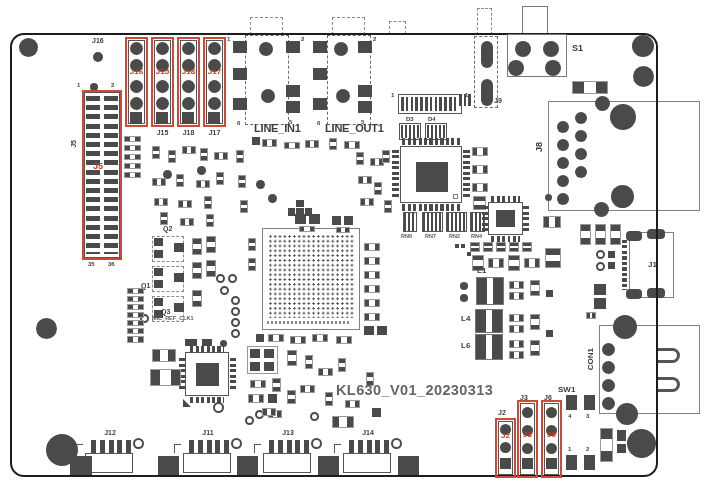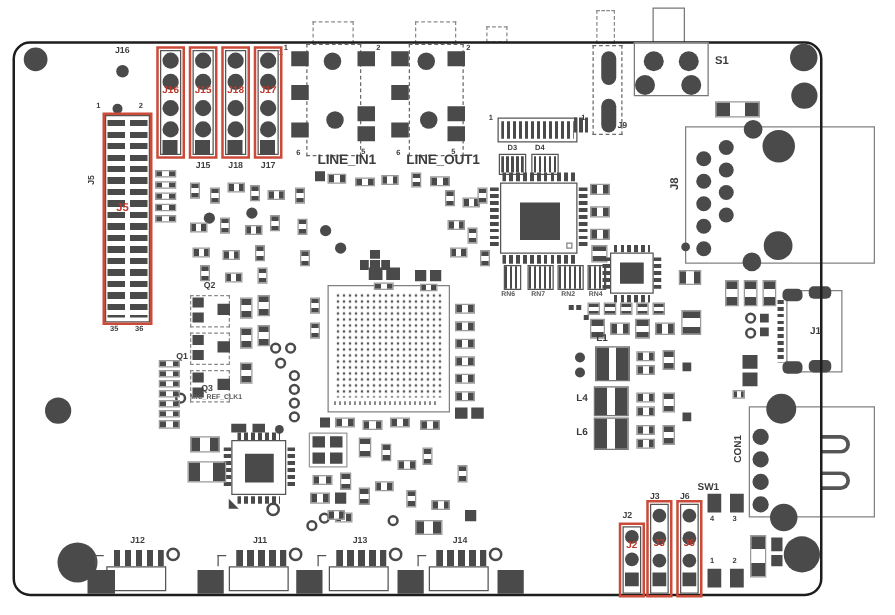--- a/index.html
+++ b/index.html
@@ -426,20 +426,21 @@
   <div class="pv" style="left:300px;top:385px;width:15px;height:8px;"></div>
   <div class="pvv" style="left:325px;top:392px;width:8px;height:14px;"></div>
   <div class="pvv" style="left:366px;top:372px;width:8px;height:14px;"></div>
   <div class="pv" style="left:345px;top:400px;width:15px;height:8px;"></div>
   <div class="ring" style="left:310px;top:412px;width:9px;height:9px;"></div>
   <div class="pv" style="left:332px;top:416px;width:22px;height:12px;"></div>
   <div class="sq" style="left:372px;top:408px;width:9px;height:9px;"></div>
   <div class="pv" style="left:262px;top:408px;width:14px;height:8px;"></div>
   <div class="ring" style="left:245px;top:416px;width:9px;height:9px;"></div>
 
+  <div class="lbl" style="left:336px;top:383px;font-size:14.5px;color:#666;letter-spacing:0.4px;">KL630_V01_20230313</div>
 
   <div class="lbl ctr" style="left:95px;top:429px;width:30px;">J12</div>
   <div class="bkt" style="left:76px;top:444px;width:7px;height:9px;"></div>
   <div class="abs" style="left:91px;top:440px;width:40px;height:13px;background:repeating-linear-gradient(90deg,#4a4a4a 0 5px,transparent 5px 8.8px);"></div>
   <div class="ring" style="left:133px;top:438px;width:11px;height:11px;"></div>
   <div class="wbox" style="left:85px;top:453px;width:48px;height:20px;"></div>
 
   <div class="lbl ctr" style="left:193px;top:429px;width:30px;">J11</div>
   <div class="bkt" style="left:174px;top:444px;width:7px;height:9px;"></div>
   <div class="abs" style="left:189px;top:440px;width:40px;height:13px;background:repeating-linear-gradient(90deg,#4a4a4a 0 5px,transparent 5px 8.8px);"></div>

